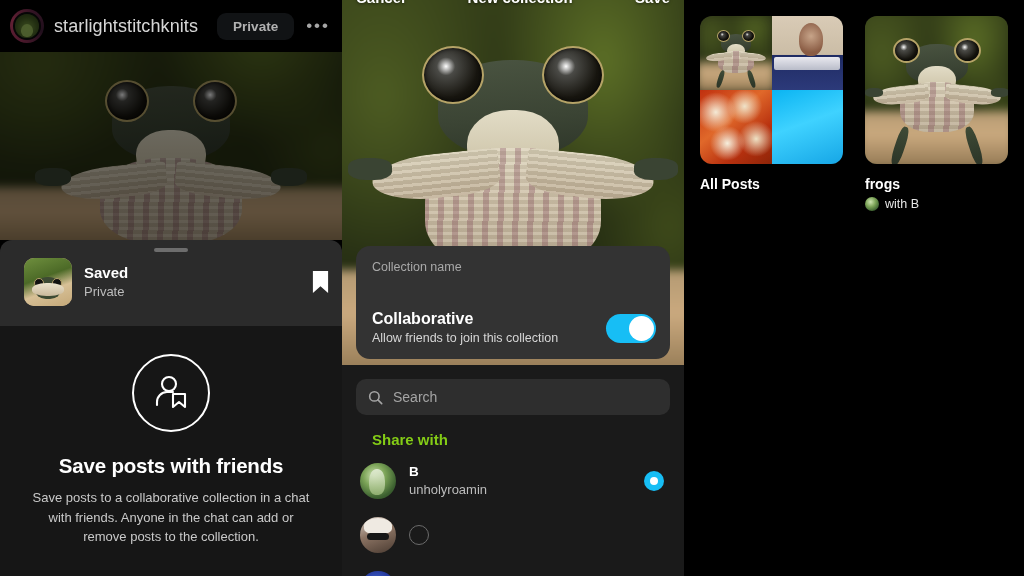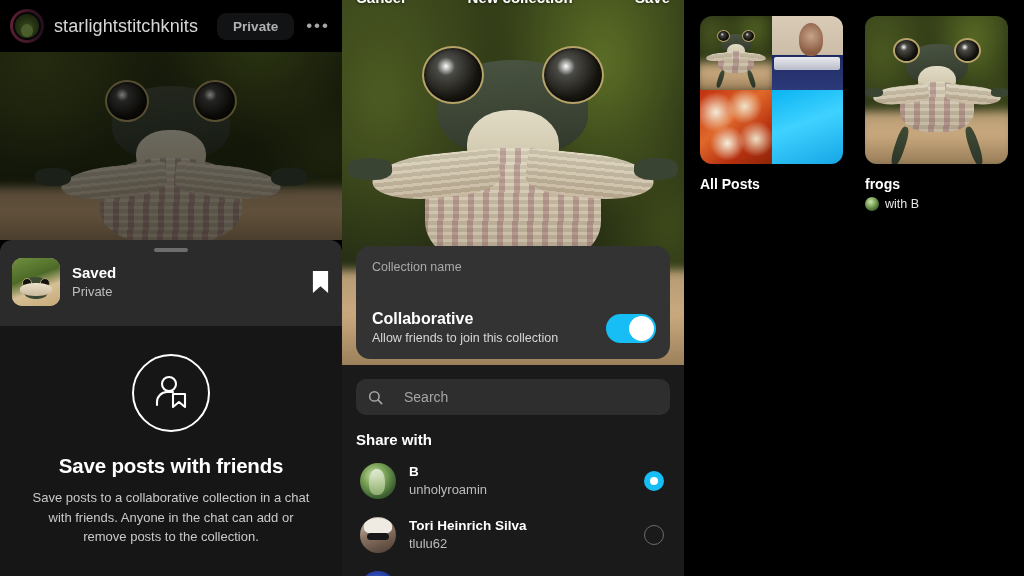--- a/index.html
+++ b/index.html
@@ -101,21 +101,21 @@
     padding:6px 16px; border-radius:9px; border:none; filter:brightness(.82);
   }
   .dots { color:#cfcfcf; font-size:17px; letter-spacing:2px; padding:0 2px; filter:brightness(.8); }
 
   .saved-sheet {
     position:absolute; left:0; top:240px; width:342px; height:86px;
     background:#2b2b2b; z-index:7;
     border-radius:12px 12px 0 0;
   }
   .grabber { width:34px; height:4px; border-radius:3px; background:#6d6d6d; margin:8px auto 0; }
-  .saved-row { display:flex; align-items:center; padding:6px 12px 0 12px; gap:12px; }
+  .saved-row { display:flex; align-items:center; padding:6px 12px 0 12px; gap:12px;margin-left:12px; }
   .saved-thumb {
     width:48px; height:48px; border-radius:10px; overflow:hidden; position:relative; flex:0 0 auto;
     background:#cbb48a;
   }
   .saved-thumb .s-bg { position:absolute; inset:0; background:linear-gradient(160deg,#6f8f3e 0%,#4c6a27 40%,#d7c096 64%,#c4a878 100%); }
   .saved-thumb .s-frog {
     position:absolute; left:50%; top:40%; transform:translateX(-50%);
     width:26px; height:22px; border-radius:48% 48% 42% 42%;
     background:#3d4a33;
   }
@@ -168,24 +168,24 @@
   .collab-title { color:#fff; font-size:16px; font-weight:700; line-height:1.3; }
   .collab-sub { color:#d6d6d6; font-size:12.5px; line-height:1.35; }
   .toggle {
     width:50px; height:29px; border-radius:15px; background:#17bef5; position:relative; flex:0 0 auto;
   }
   .toggle .knob { position:absolute; right:2px; top:2px; width:25px; height:25px; border-radius:50%; background:#fff; }
 
   .mid-lower { position:absolute; left:0; top:365px; width:342px; bottom:0; background:#1a1a1a; padding:14px 14px 0; z-index:9; }
   .searchbar {
     height:36px; border-radius:10px; background:#2e2e2e;
-    display:flex; align-items:center; gap:21px; padding:0 12px;
+    display:flex; align-items:center; gap:10px; padding:0 12px;
   }
   .search-ph { color:#a5a5a5; font-size:14px; }
-  .share-h { color:#ffffff; font-size:15px; font-weight:700; margin:16px 0 6px; }
+  .share-h { color:#84cc16; font-size:15px; font-weight:700; margin:16px 16px 6px; }
   .person { display:flex; align-items:center; gap:13px; padding:9px 0 9px 4px; }
   .pav { width:36px; height:36px; border-radius:50%; flex:0 0 auto; overflow:hidden; position:relative; }
   .pav.a1 { background: radial-gradient(circle at 40% 35%, #cfe4b2 0%, #7ba357 35%, #3c6030 70%, #274320 100%); }
   .pav.a1::after { content:""; position:absolute; left:26%; top:18%; width:44%; height:70%;
     background:linear-gradient(180deg,#e8f0dc,#9ab878); border-radius:48% 48% 40% 40%; opacity:.85; }
   .pav.a2 { background: linear-gradient(160deg,#d9cfc6 0%, #8b7363 45%, #4a3b31 100%); }
   .pav.a2::before { content:""; position:absolute; left:10%; top:4%; width:80%; height:42%;
     background:#efeae2; border-radius:50% 50% 35% 35%; }
   .pav.a2::after { content:""; position:absolute; left:20%; top:44%; width:60%; height:20%;
     background:#171717; border-radius:6px; }
@@ -353,24 +353,20 @@
         <div class="pav a1"></div>
         <div class="ptxt">
           <div class="pname">B</div>
           <div class="phandle">unholyroamin</div>
         </div>
         <div class="radio on"></div>
       </div>
 
       <div class="person">
         <div class="pav a2"></div>
-        <div class="ptxt">
-          <div class="pname">Tori Heinrich Silva</div>
-          <div class="phandle">tlulu62</div>
-        </div>
         <div class="radio"></div>
       </div>
 
       <div class="person" style="padding-bottom:0">
         <div class="pav a3"></div>
       </div>
     </div>
   </div>
 
   <div class="panel panel-right">

